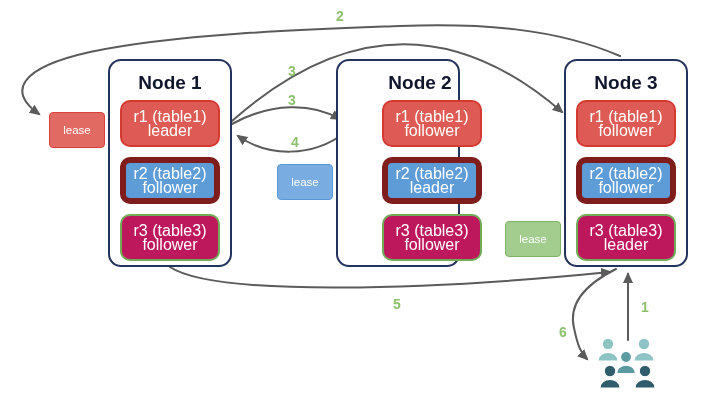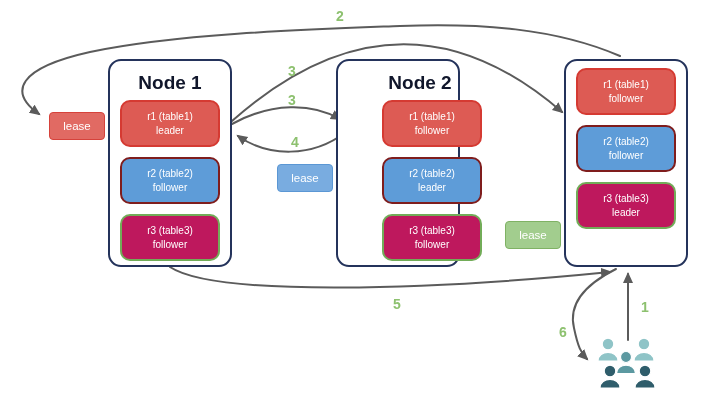--- a/index.html
+++ b/index.html
@@ -13,28 +13,28 @@
     border:2px solid #24335B;border-radius:13px;z-index:2;box-sizing:border-box;
   }
   .node-1{left:108px;} .node-2{left:336px;padding-left:44px;} .node-3{left:564px;}
   .node-title{
     text-align:center;margin-top:12px;font-size:19px;font-weight:bold;color:#10162B;
     height:20px;line-height:20px;
   }
   .replica{
     width:100px;height:47px;margin:0 auto 10px auto;border-radius:10px;box-sizing:border-box;
     display:flex;flex-direction:column;align-items:center;justify-content:center;
-    color:#ffffff;font-size:10px;line-height:14px;text-align:center;
+    color:#ffffff;font-size:16px;line-height:14px;text-align:center;
   }
   .replica.first{margin-top:7px;}
   .replica.red{background:#DD5B54;border:2px solid #D53A32;}
-  .replica.blue{background:#5E9CD8;border:2px solid #7f1d1d;}
+  .replica.blue{background:#5E9CD8;border:6px solid #7f1d1d;}
   .replica.green{background:#be185d;border:2px solid #72AC58;}
   .lease{
-    position:absolute;z-index:3;width:56px;height:28px;border-radius:4px;box-sizing:border-box;
+    position:absolute;z-index:3;width:56px;height:36px;border-radius:4px;box-sizing:border-box;
     display:flex;align-items:center;justify-content:center;color:#ffffff;font-size:11.5px;
   }
   .lease-red{left:49px;top:112px;background:#E16A63;border:1.5px solid #D6423B;}
   .lease-blue{left:277px;top:164px;background:#79ACE0;border:1.5px solid #5B97D4;}
   .lease-green{left:505px;top:221px;background:#A2CD8E;border:1.5px solid #7FB264;}
   .step{
     position:absolute;z-index:3;color:#8DC16F;font-weight:bold;font-size:14px;
     transform:translate(-50%,-50%);
   }
   .step-1{left:645px;top:307px;} .step-2{left:340px;top:16px;}
@@ -110,20 +110,21 @@
       <span>r2 (table2)</span>
       <span>leader</span>
     </div>
     <div class="replica green">
       <span>r3 (table3)</span>
       <span>follower</span>
     </div>
   </div>
 
   <div class="node node-3">
+    <div class="node-title">Node 3</div>
     <div class="replica red first">
       <span>r1 (table1)</span>
       <span>follower</span>
     </div>
     <div class="replica blue">
       <span>r2 (table2)</span>
       <span>follower</span>
     </div>
     <div class="replica green">
       <span>r3 (table3)</span>

